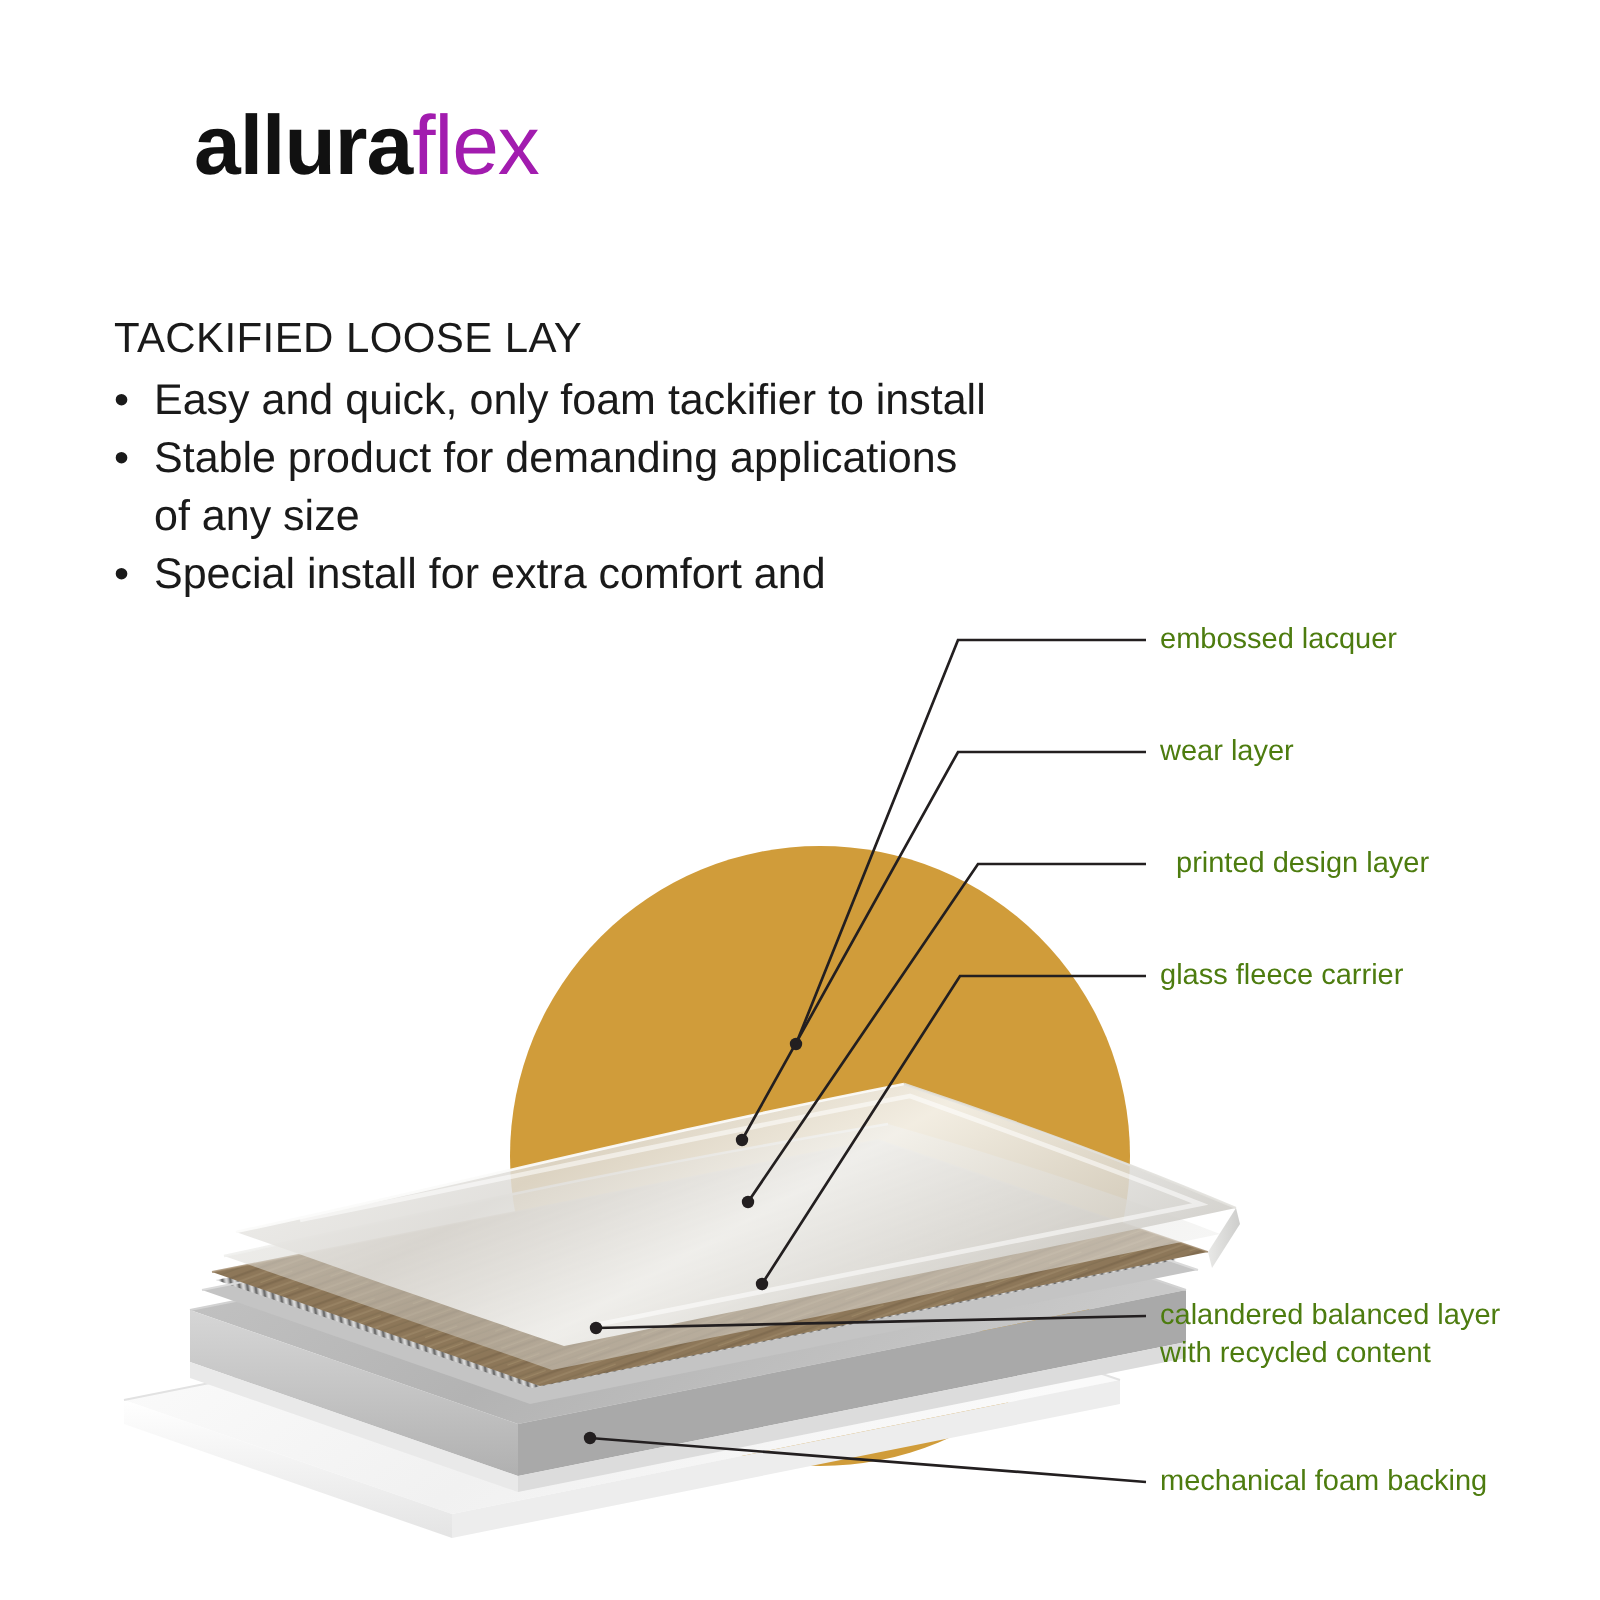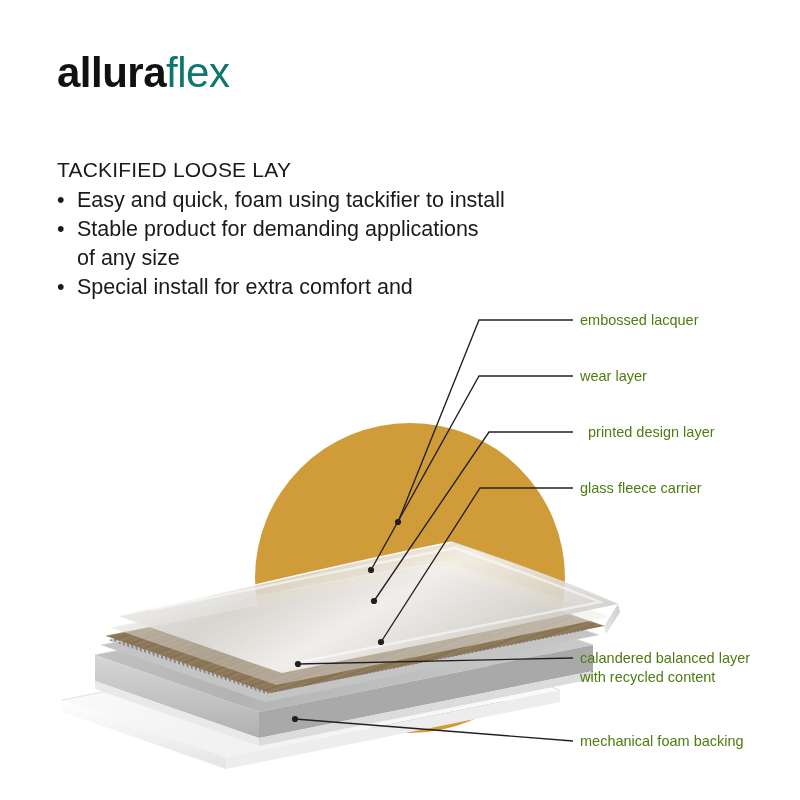--- a/index.html
+++ b/index.html
@@ -24,24 +24,25 @@
     left: 57px;
     top: 50px;
     font-size: 42px;
     line-height: 46px;
     letter-spacing: -0.5px;
     white-space: nowrap;
   }
   #logo .brand-bold {
     font-weight: bold;
     color: #111111;
+    margin-left: 40px;
   }
   #logo .brand-light {
     font-weight: normal;
-    color: #0f766e;
+    color: #a21caf;
   }
 
   
   #copy {
     position: absolute;
     left: 57px;
     top: 133px;
     width: 520px;
   }
   #copy-heading {
@@ -98,21 +99,21 @@
 
   <div id="logo">
     <span class="brand-bold">allura</span><span class="brand-light">flex</span>
   </div>
 
   <div id="copy">
     <div id="copy-heading">TACKIFIED LOOSE LAY</div>
     <ul id="bullets">
       <li>
         <span class="dot-marker">•</span>
-        <span>Easy and quick, foam using tackifier to install</span>
+        <span>Easy and quick, only foam tackifier to install</span>
       </li>
       <li>
         <span class="dot-marker">•</span>
         <span>Stable product for demanding applications</span>
         <span class="bullet-line2">of any size</span>
       </li>
       <li>
         <span class="dot-marker">•</span>
         <span>Special install for extra comfort and</span>
       </li>

